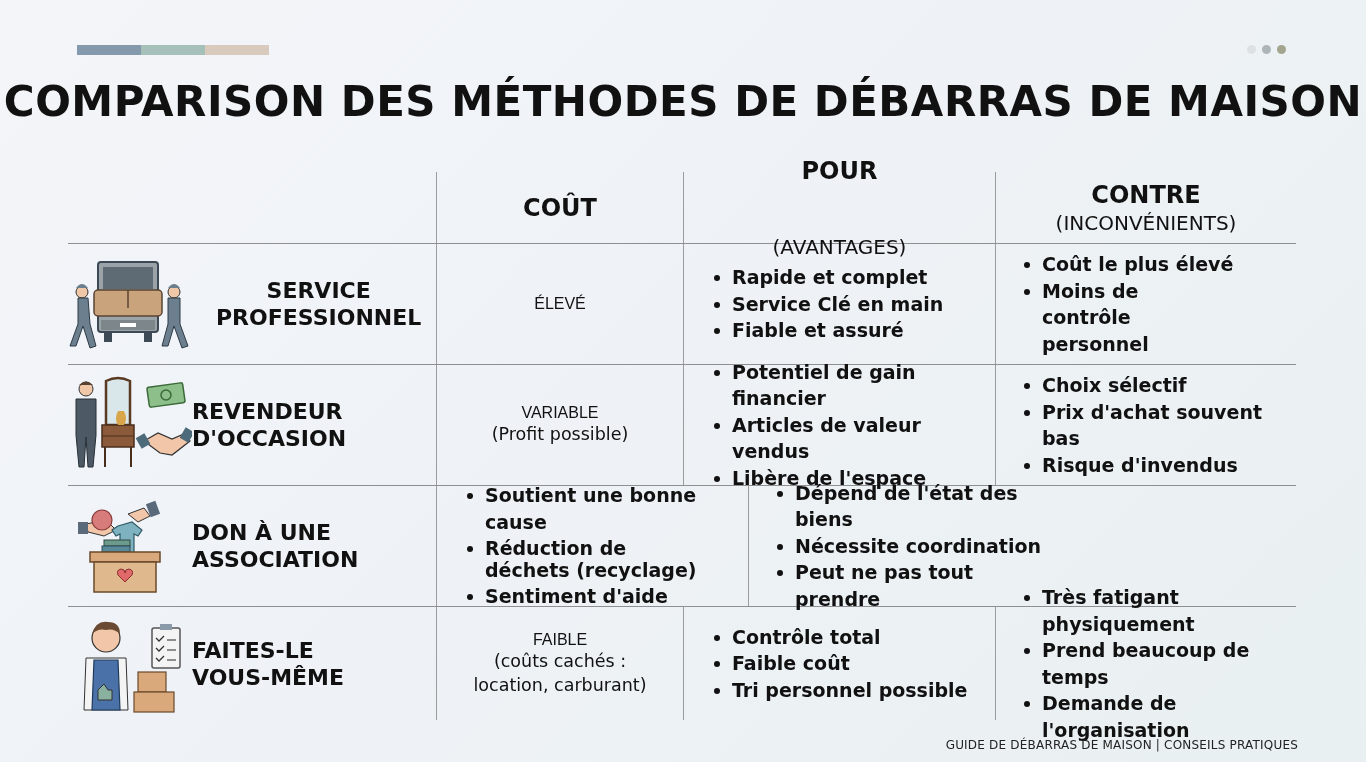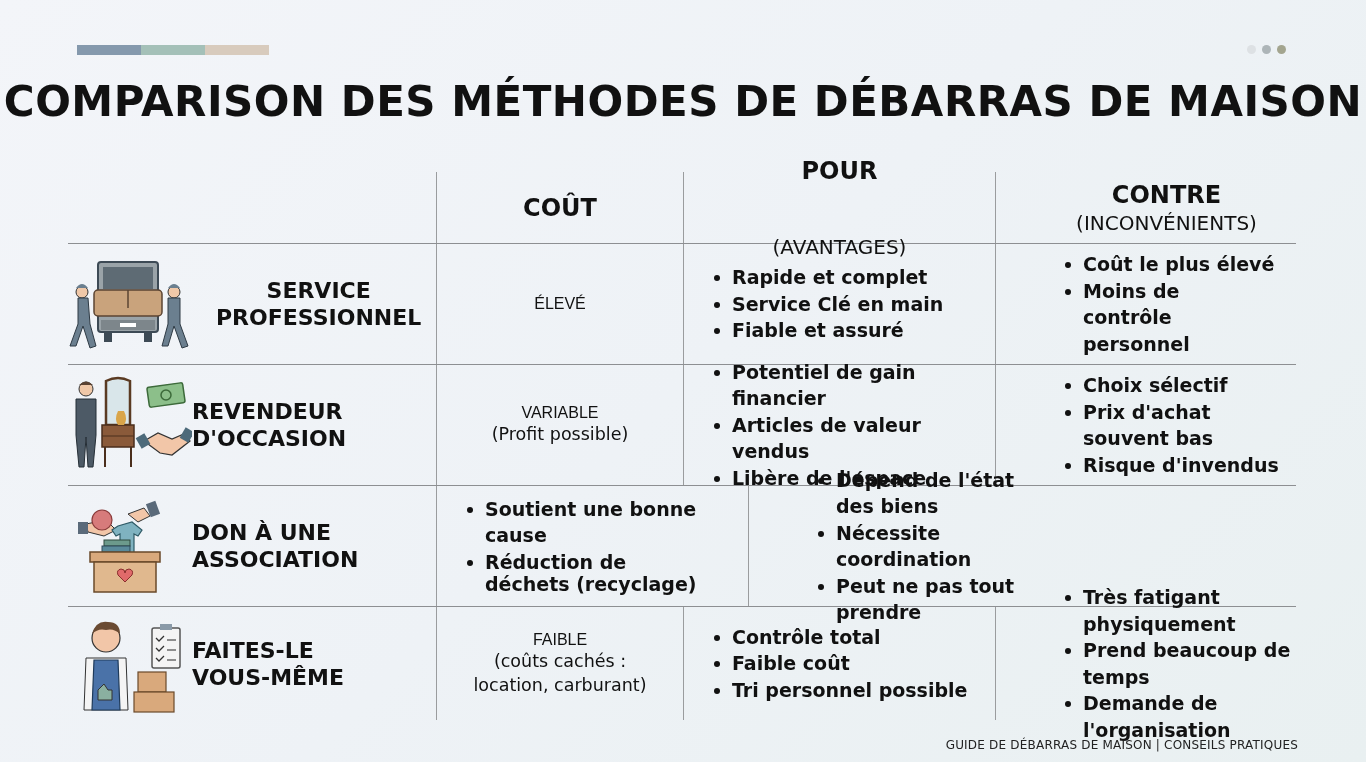--- a/index.html
+++ b/index.html
@@ -25,21 +25,21 @@
     .table {
       position: absolute; left: 68px; top: 172px; width: 1228px;
     }
     .row { display: flex; border-bottom: 1.5px solid #8d8f92; }
     .row:last-child { border-bottom: none; }
     .hdr { height: 72px; }
     .cell { display: flex; align-items: center; justify-content: center; position: relative; }
     .c0 { width: 368px; }
     .c1 { width: 247px; border-left: 1.5px solid #9a9c9e; text-align: center; flex-direction: column; }
     .c2 { width: 312px; border-left: 1.5px solid #9a9c9e; gap: 48px; }
-    .c3 { width: 301px; border-left: 1.5px solid #9a9c9e; padding-left: 41px; }
+    .c3 { width: 301px; border-left: 1.5px solid #9a9c9e; }
     .hdr .cell { flex-direction: column; }
     .hdr-main { font-weight: 700; font-size: 24px; font-family: "DejaVu Sans", sans-serif; }
     .hdr-sub { font-size: 20px; font-family: "DejaVu Sans", sans-serif; margin-top: 2px; }
     .body-row { height: 121px; }
     .body-row.r4 { height: 113px; }
     .method { justify-content: flex-start; padding-left: 0; }
     .method .icon { width: 124px; height: 100px; margin-left: 0; flex-shrink: 0; }
     .method .label {
       font-weight: 700; font-size: 22px; line-height: 27px; font-family: "DejaVu Sans", sans-serif;
       color: #111;
@@ -197,20 +197,21 @@
       </svg>
       <div class="label">
         <div>DON À UNE</div>
         <div>ASSOCIATION</div>
       </div>
     </div>
     <div class="cell c2">
       <ul class="bullets">
         <li>Soutient une bonne cause</li>
         <li style="width:240px; line-height:22px; padding-top:2px; padding-bottom:2px">Réduction de déchets (recyclage)</li>
+        <li>Sentiment d'aide</li>
       </ul>
     </div>
     <div class="cell c3">
       <ul class="bullets">
         <li>Dépend de l'état des biens</li>
         <li>Nécessite coordination</li>
         <li>Peut ne pas tout prendre</li>
       </ul>
     </div>
   </div>

